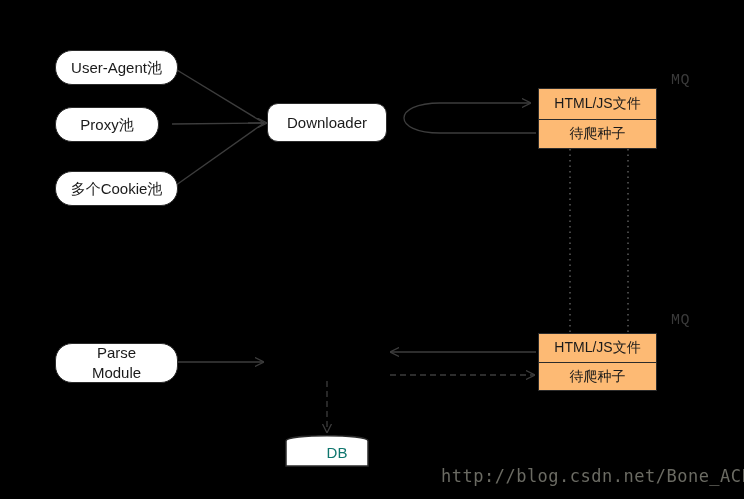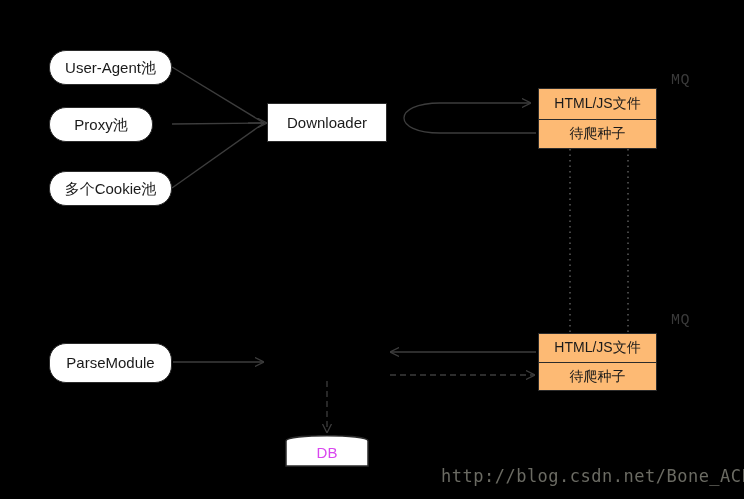--- a/index.html
+++ b/index.html
@@ -37,23 +37,24 @@
     display: flex;
     align-items: center;
     justify-content: center;
     text-align: center;
     font-size: 15px;
     line-height: 1.2;
     box-sizing: border-box;
   }
   .node.rounded {
     border-radius: 17px;
+    margin-left: 6px;
   }
   .node.sharp {
-    border-radius: 1px;
+    border-radius: 11px;
   }
   .mq-box {
     position: absolute;
     background: #fdba74;
     border: 1.5px solid #2b2b2b;
     box-sizing: border-box;
     display: flex;
     flex-direction: column;
   }
   .mq-row {
@@ -83,32 +84,34 @@
   .db-text {
     position: absolute;
     left: 0;
     top: 0;
     width: 84px;
     height: 38px;
     display: flex;
     align-items: center;
     justify-content: center;
     font-size: 15px;
-    color: #d946ef;
+    color: #0f766e;
+    padding-left: 10px;
   }
   .watermark {
     position: absolute;
     color: #6b6b63;
     font-family: "DejaVu Sans Mono", "Liberation Mono", monospace;
     font-size: 17px;
     letter-spacing: 0.5px;
     white-space: nowrap;
   }
   .two-line {
-    flex-direction: row;
+    flex-direction: column;
+    justify-content: space-between;
   }
 </style>
 </head>
 <body>
 
 <div id="canvas">
 
   <svg class="edges" viewBox="0 0 744 499" xmlns="http://www.w3.org/2000/svg">
     <defs>
       <marker id="arrow" viewBox="0 0 10 10" refX="9" refY="5" markerWidth="7" markerHeight="7" orient="auto-start-reverse">

